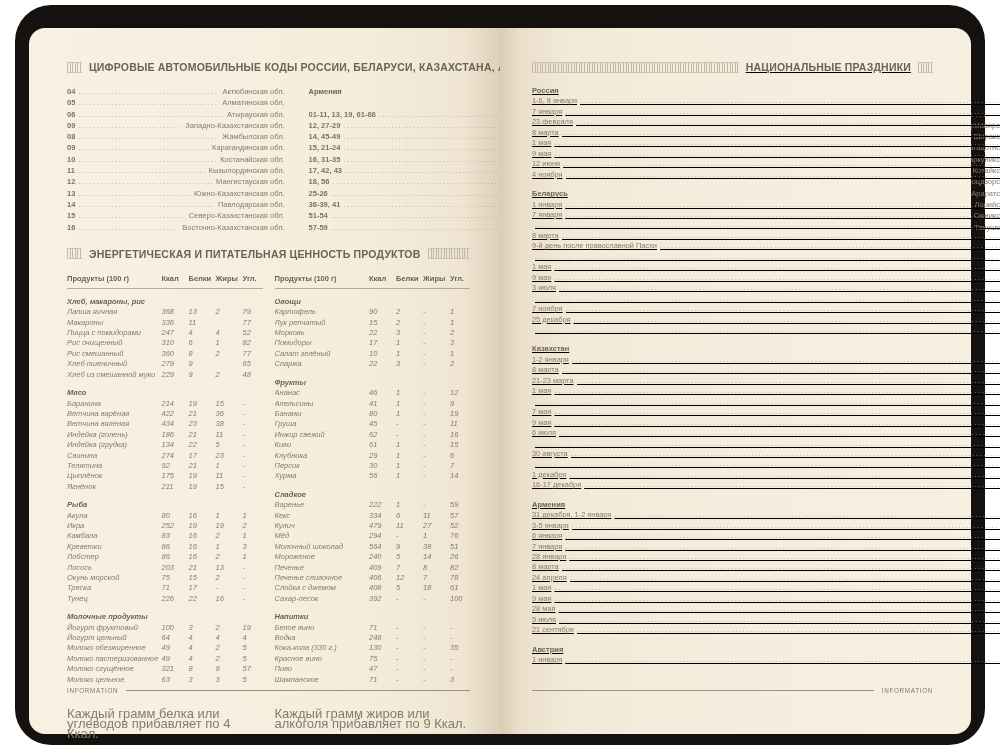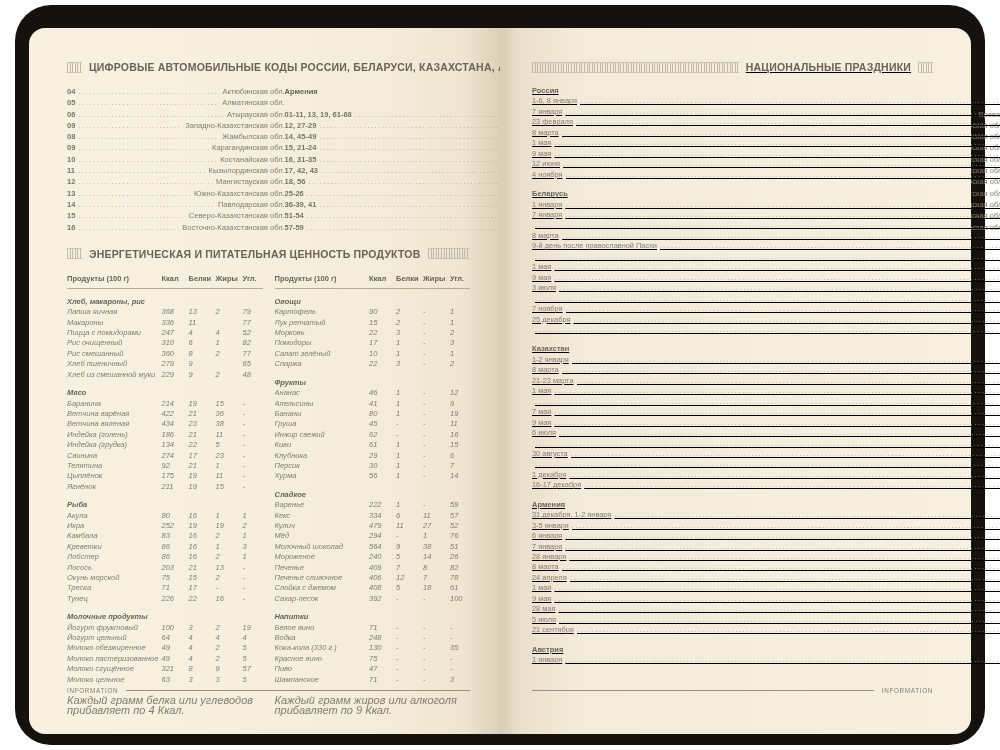--- a/index.html
+++ b/index.html
@@ -22,34 +22,34 @@
   
   .dotrow{display:flex;align-items:baseline;font-size:7.5px;color:#847b6d;}
   .codes .dotrow{line-height:11.3px;}
   .dl{white-space:nowrap;flex:0 0 auto;}
   .dl.b{font-weight:700;color:#7c7365;}
   .dr{white-space:nowrap;flex:0 0 auto;}
   .lead{flex:1 1 0;overflow:hidden;white-space:nowrap;color:#a59b8a;margin:0 3px;min-width:6px;}
   .lead::after{content:"......................................................................................................................................................................";letter-spacing:1.6px;font-size:7.5px;}
   .group-title{font-weight:700;color:#6a6356;font-size:7.5px;}
   
-  .codes{display:grid;grid-template-columns:54% 1fr;column-gap:0;margin-bottom:15px;}
+  .codes{display:grid;grid-template-columns:54% 1fr;column-gap:24px;margin-bottom:15px;}
   .codes .group-title{line-height:11.3px;margin-bottom:11.3px;}
   
   .nut-wrap{display:flex;gap:12px;}
   .nut-half{flex:1 1 0;min-width:0;}
   .nut-headrow{display:grid;grid-template-columns:1fr 27px 27px 27px 20px;
                font-size:7.5px;font-weight:700;color:#6a6356;line-height:12px;
                border-bottom:1px solid #b3aa98;padding-bottom:3px;margin-bottom:2px;}
   .nut-group{margin-top:8px;font-style:italic;}
   .nut-group .group-title{line-height:10.4px;}
   .nut-row{display:grid;grid-template-columns:1fr 27px 27px 27px 20px;
            font-size:7.5px;color:#847b6d;line-height:10.4px;}
   .nname{white-space:nowrap;overflow:hidden;}
-  .nut-note{font-size:11px;color:#847b6d;margin-top:10px;line-height:10px;font-style:italic;}
+  .nut-note{font-size:13px;color:#847b6d;margin-top:24px;line-height:10px;}
   
   .hols{display:grid;grid-template-columns:1fr 1fr;column-gap:14px;}
   .hols .dotrow{line-height:10.45px;font-size:7.4px;}
   .hol-group{margin-bottom:9px;}
   .hol-group .group-title{line-height:10.45px;}
   
   .page-footer{position:absolute;left:38px;right:30px;bottom:40px;display:flex;
                align-items:center;gap:8px;font-size:6.3px;letter-spacing:.7px;color:#847b6d;}
   .page-right .page-footer{left:32px;right:38px;}
   .rule{flex:1;border-top:1px solid #9a9181;height:0;}

